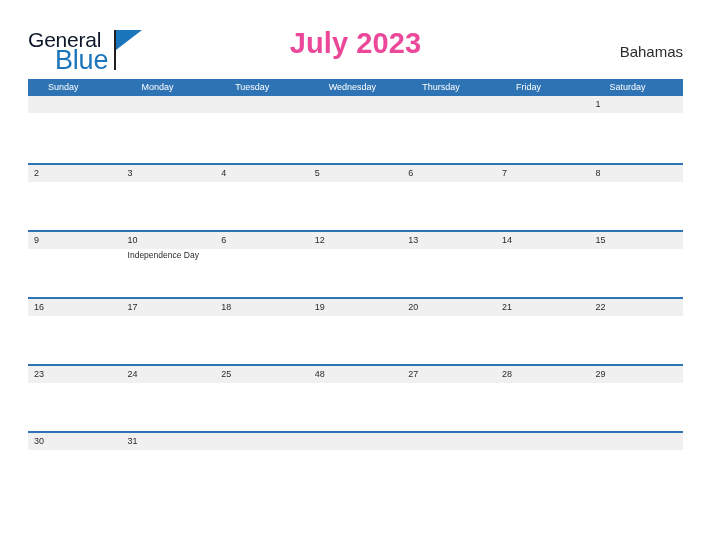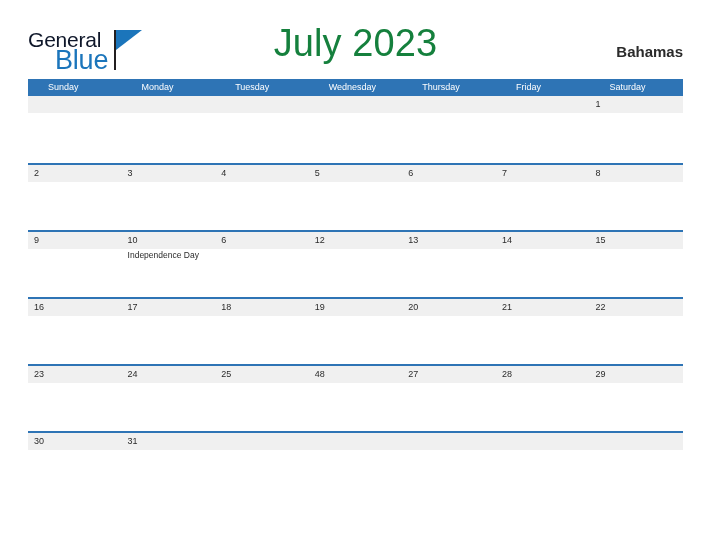--- a/index.html
+++ b/index.html
@@ -56,35 +56,34 @@
     position:absolute;
     left:86px; top:1px;
     width:2px; height:40px;
     background:#231f20;
   }
 
   #month-title {
     position:absolute;
     left:0; right:0; top:0;
     text-align:center;
-    font-size:38px;
-    color:#15803d;
-    font-weight:normal;
+    font-size:29px;
+    color:#ec4899;
+    font-weight:bold;
     letter-spacing:0.1px;
     line-height:42px;
   }
 
   #country-name {
     position:absolute;
     right:0px; top:20px;
     font-size:15px;
     color:#2b2b2b;
     text-align:right;
     line-height:20px;
-    font-weight:bold;
   }
 
   
   #calendar {
     position:absolute;
     left:28px; top:79px;
     width:655px;
   }
   #weekday-header {
     display:flex;

